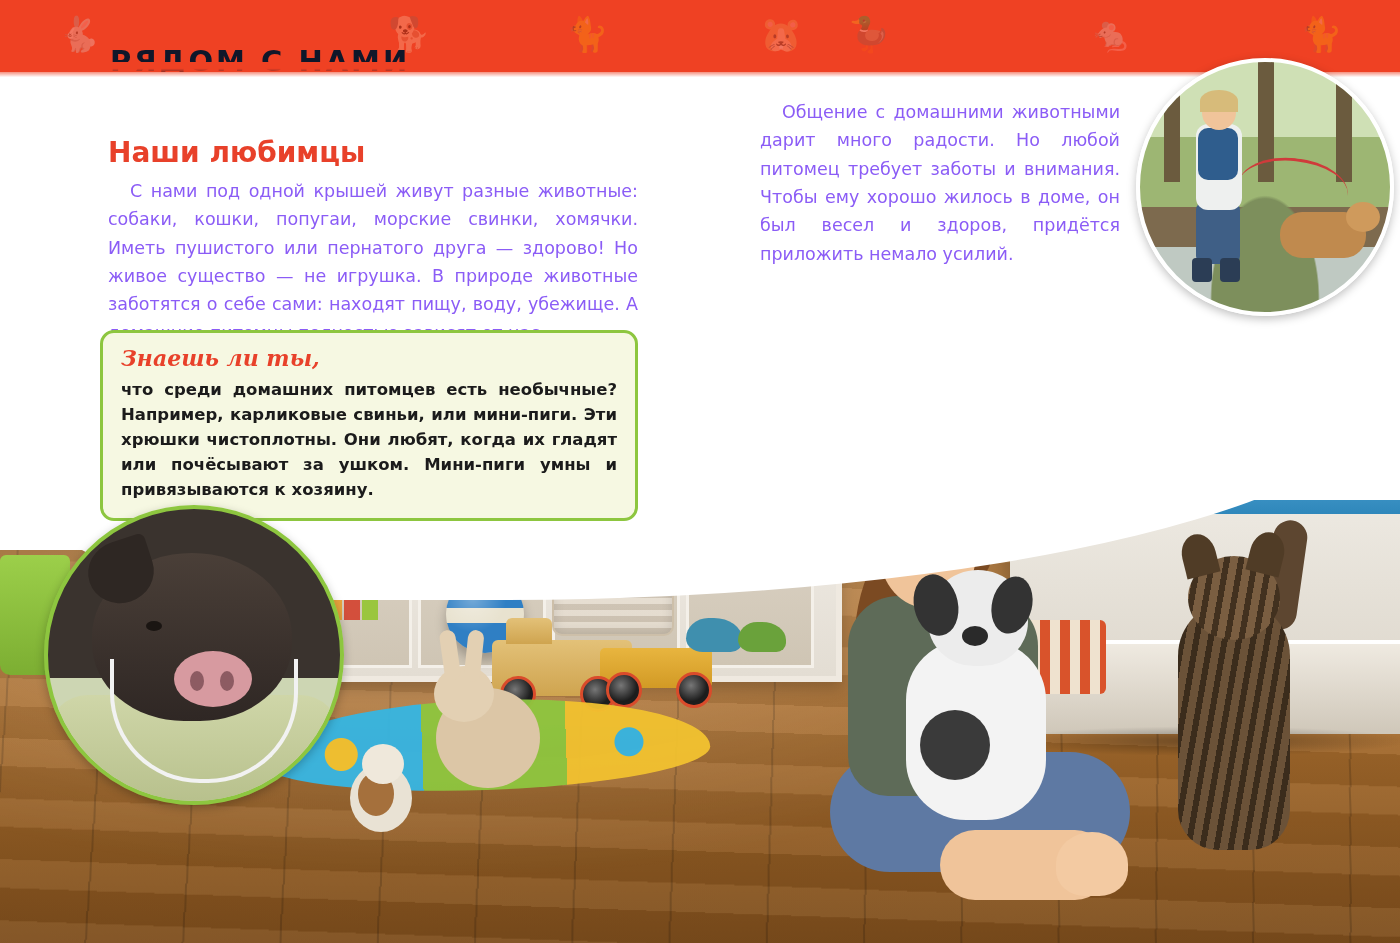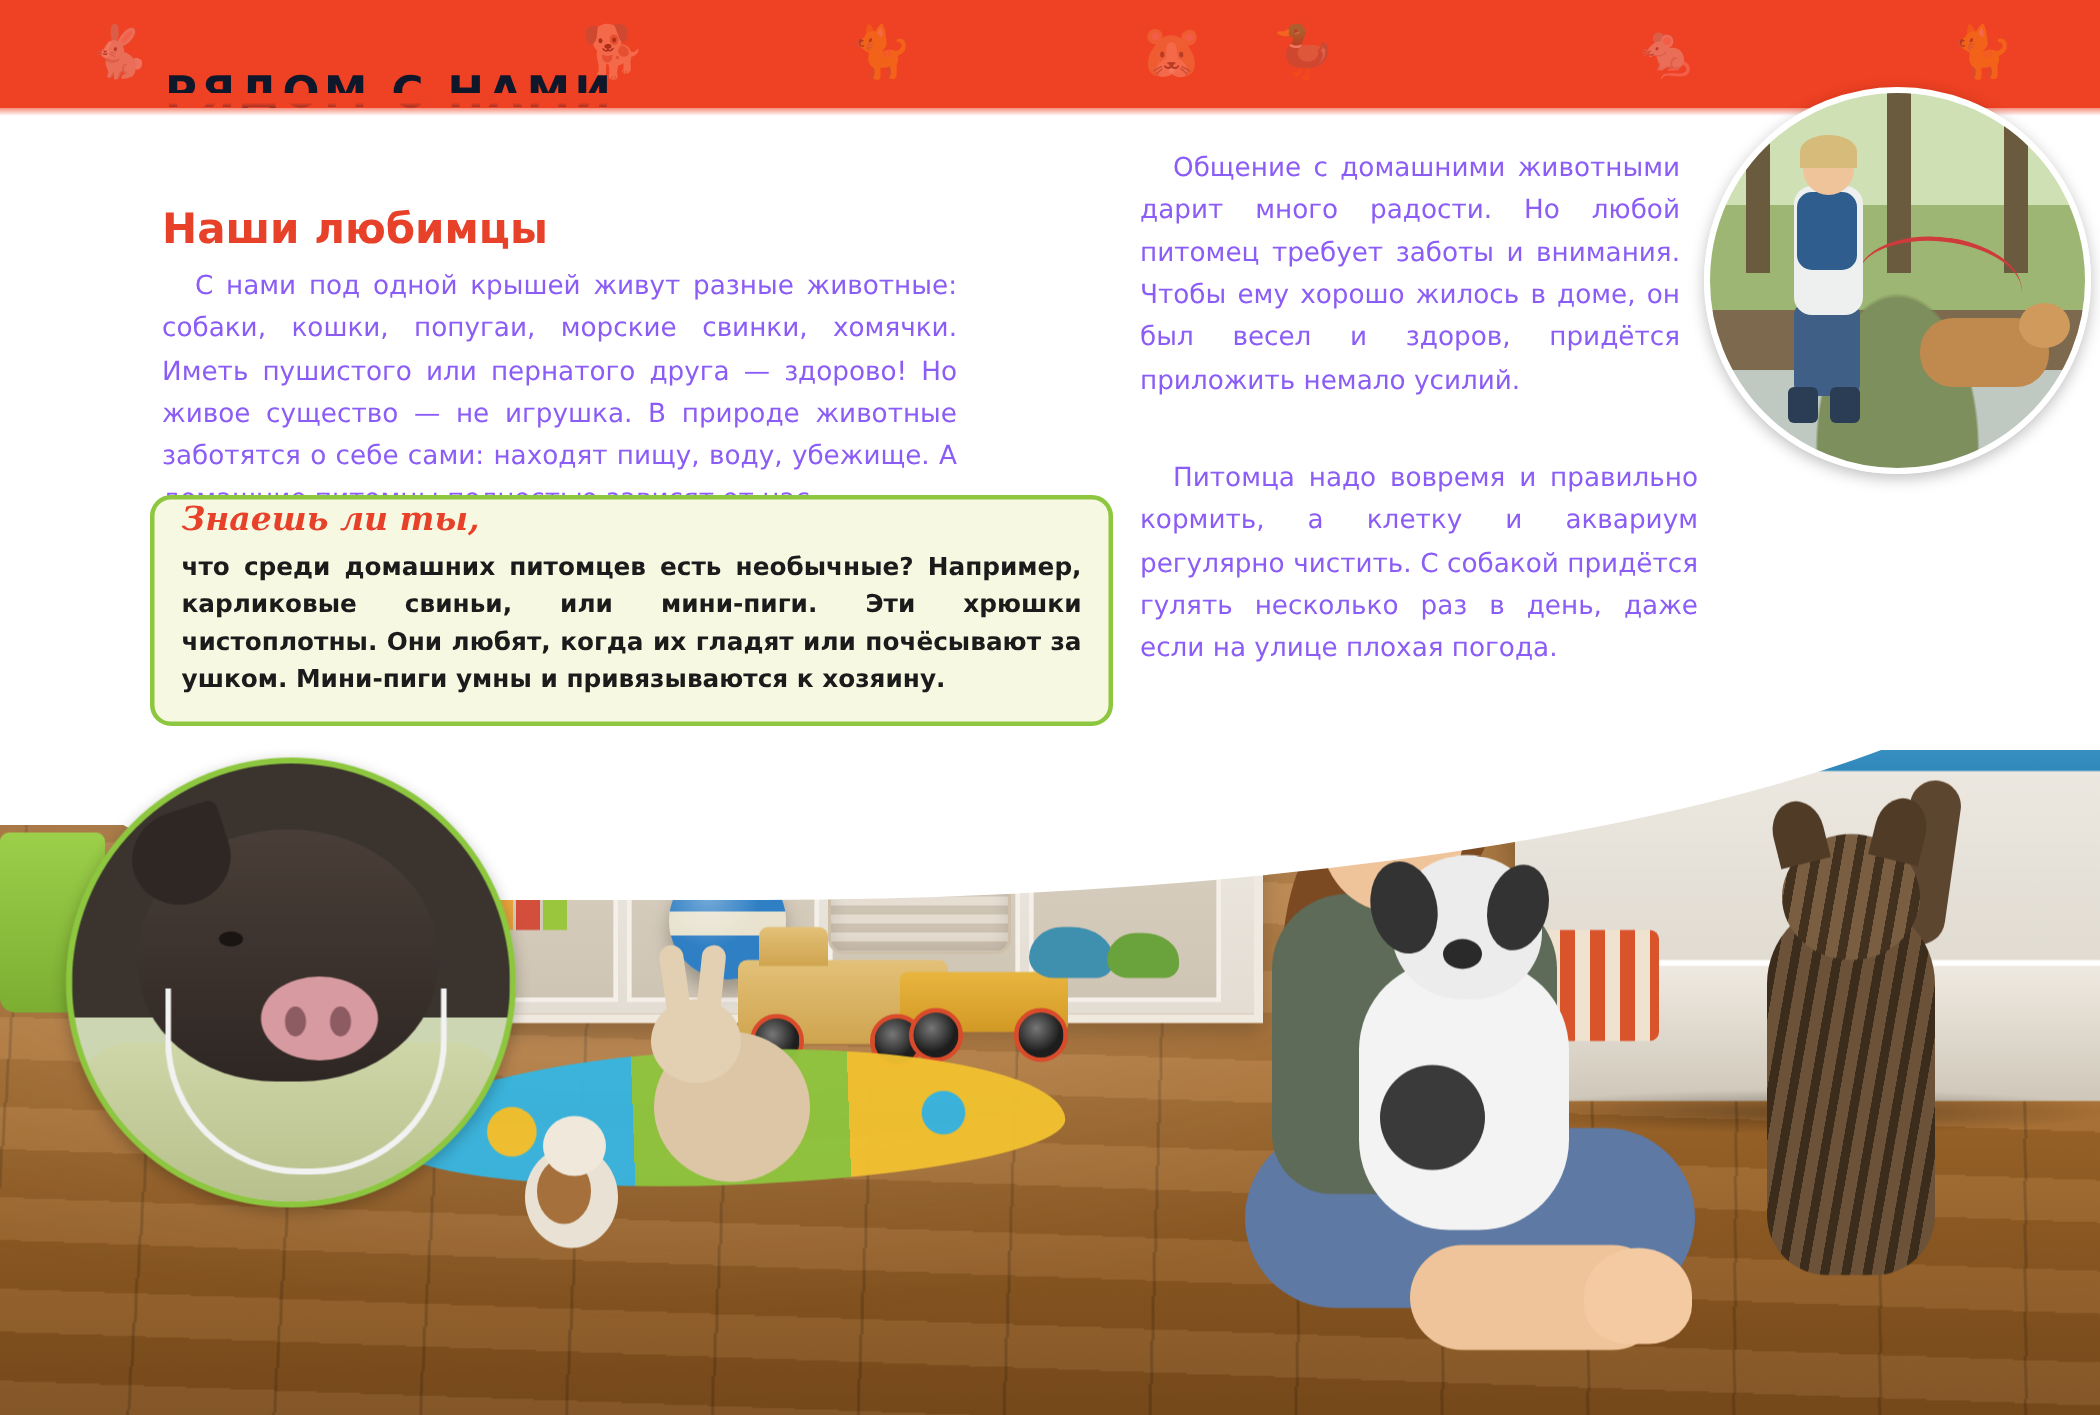--- a/index.html
+++ b/index.html
@@ -391,25 +391,25 @@
     left: 760px;
     top: 305px;
     width: 372px;
   }
 
   
   .factbox {
     position: absolute;
     left: 100px;
     top: 330px;
-    width: 642px;
+    width: 538px;
     background: #f6f8e2;
     border: 3px solid #8dc63f;
     border-radius: 14px;
-    padding: 0 18px 16px 18px;
+    padding: 12px 18px 16px 18px;
     box-sizing: border-box;
   }
   .factbox-title {
     color: #e8412a;
     font-size: 22px;
     font-weight: bold;
     font-style: italic;
     margin: 0 0 6px 0;
     font-family: "DejaVu Serif", serif;
   }
@@ -597,23 +597,20 @@
   <div class="banner-edge"></div>
 
   <div class="col-left">
     <h1 class="heading">Наши любимцы</h1>
     <p class="body">С нами под одной крышей живут разные животные: собаки, кошки, попугаи, морские свинки, хомячки. Иметь пушистого или пернатого друга — здорово! Но живое существо — не игрушка. В природе животные заботятся о себе сами: находят пищу, воду, убежище. А домашние питомцы полностью зависят от нас.</p>
   </div>
 
   <div class="col-right">
     <p class="body">Общение с домашними животными дарит много радости. Но любой питомец требует заботы и внимания. Чтобы ему хорошо жилось в доме, он был весел и здоров, придётся приложить немало усилий.</p>
   </div>
-  <div class="col-right-wide">
-    <p class="body">Питомца надо вовремя и правильно кормить, а клетку и аквариум регулярно чистить. С собакой придётся гулять несколько раз в день, даже если на улице плохая погода.</p>
-  </div>
 
   <div class="factbox">
     <div class="factbox-title">Знаешь ли ты,</div>
     <p class="factbox-text">что среди домашних питомцев есть необычные? Например, карликовые свиньи, или мини-пиги. Эти хрюшки чистоплотны. Они любят, когда их гладят или почёсывают за ушком. Мини-пиги умны и привязываются к хозяину.</p>
   </div>
 
   <div class="circle-photo photo-boy">
     <div class="tree" style="left:24px;"></div>
     <div class="tree" style="left:118px;"></div>
     <div class="tree" style="left:196px;"></div>

